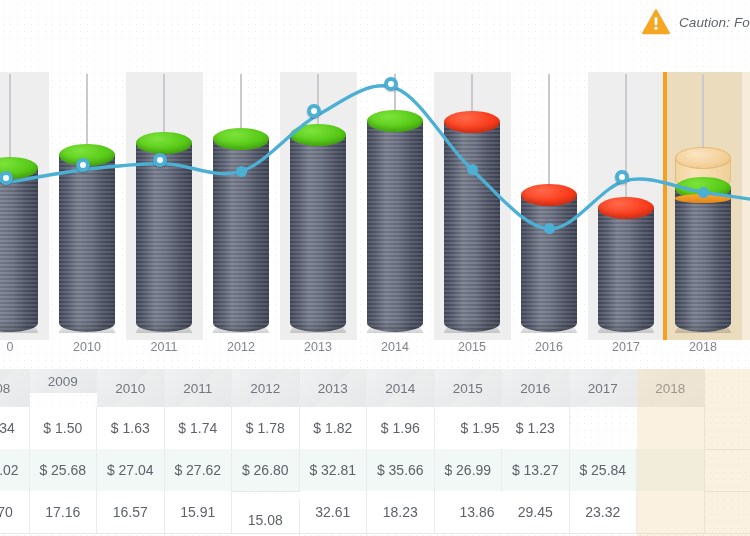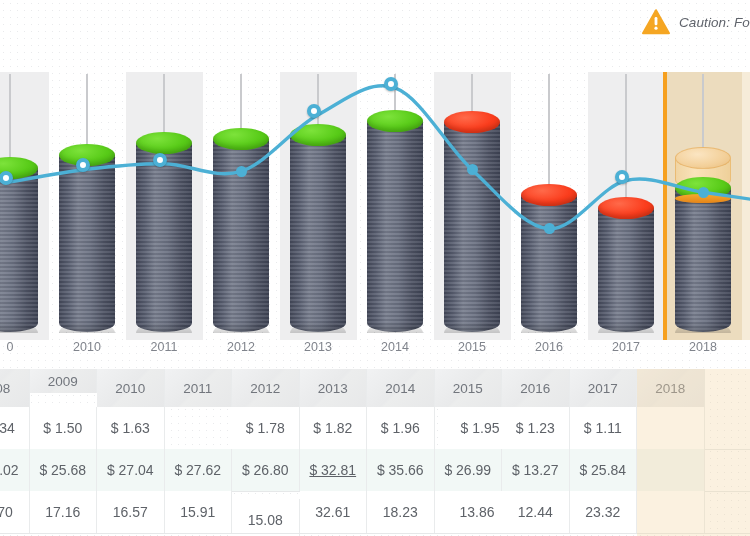--- a/index.html
+++ b/index.html
@@ -233,48 +233,48 @@
       <div class="tcell thead" style="left: 232px; width: 67.5px; top: 0px; height: 38px;">2012</div>
       <div class="tcell thead" style="left: 299.5px; width: 67.5px; top: 0px; height: 38px;">2013</div>
       <div class="tcell thead" style="left: 367px; width: 67.5px; top: 0px; height: 38px;">2014</div>
       <div class="tcell thead" style="left: 434.5px; width: 67.5px; top: 0px; height: 38px;">2015</div>
       <div class="tcell thead" style="left: 502px; width: 67.5px; top: 0px; height: 38px;">2016</div>
       <div class="tcell thead" style="left: 569.5px; width: 67.5px; top: 0px; height: 38px;">2017</div>
       <div class="tcell thead" style="left: 637px; width: 67.5px; top: 0px; height: 38px;">2018</div>
       <div class="tcell r1" style="left: -38px; width: 67.5px; top: 38px; height: 42px;">$ 1.34</div>
       <div class="tcell r1" style="left: 29.5px; width: 67.5px; top: 38px; height: 42px;">$ 1.50</div>
       <div class="tcell r1" style="left: 97px; width: 67.5px; top: 38px; height: 42px;">$ 1.63</div>
+      <div class="tcell r1" style="left: 164.5px; width: 67.5px; top: 38px; height: 42px;">$ 1.74</div>
       <div class="tcell r1" style="left: 232px; width: 67.5px; top: 38px; height: 42px;">$ 1.78</div>
       <div class="tcell r1" style="left: 299.5px; width: 67.5px; top: 38px; height: 42px;">$ 1.82</div>
       <div class="tcell r1" style="left: 367px; width: 67.5px; top: 38px; height: 42px;">$ 1.96</div>
       <div class="tcell r1" style="left: 439px; width: 83px; top: 38px; height: 42px;">$ 1.95</div>
       <div class="tcell r1" style="left: 502px; width: 67.5px; top: 38px; height: 42px;">$ 1.23</div>
-      <div class="tcell r1" style="left: 569.5px; width: 67.5px; top: 38px; height: 42px;">$ 1.11</div>
       <div class="tcell r1" style="left: 637px; width: 67.5px; top: 38px; height: 42px;"></div>
       <div class="trowline" style="top: 80px;"></div>
       <div class="tcell r2" style="left: -38px; width: 67.5px; top: 80px; height: 42px;">$ 25.02</div>
       <div class="tcell r2" style="left: 29.5px; width: 67.5px; top: 80px; height: 42px;">$ 25.68</div>
       <div class="tcell r2" style="left: 97px; width: 67.5px; top: 80px; height: 42px;">$ 27.04</div>
       <div class="tcell r2" style="left: 164.5px; width: 67.5px; top: 80px; height: 42px;">$ 27.62</div>
       <div class="tcell r2" style="left: 232px; width: 67.5px; top: 80px; height: 42px;">$ 26.80</div>
-      <div class="tcell r2" style="left: 299.5px; width: 67.5px; top: 80px; height: 42px; text-decoration: underline;">$ 32.81</div>
+      <div class="tcell r2" style="left: 299.5px; width: 67.5px; top: 80px; height: 42px;">$ 32.81</div>
       <div class="tcell r2" style="left: 367px; width: 67.5px; top: 80px; height: 42px;">$ 35.66</div>
       <div class="tcell r2" style="left: 434.5px; width: 67.5px; top: 80px; height: 42px;">$ 26.99</div>
       <div class="tcell r2" style="left: 502px; width: 67.5px; top: 80px; height: 42px;">$ 13.27</div>
       <div class="tcell r2" style="left: 569.5px; width: 67.5px; top: 80px; height: 42px; text-align: right;">$ 25.84</div>
       <div class="tcell r2" style="left: 637px; width: 67.5px; top: 80px; height: 42px;"></div>
       <div class="trowline" style="top: 122px;"></div>
       <div class="tcell r3" style="left: -38px; width: 67.5px; top: 122px; height: 42px;">17.70</div>
       <div class="tcell r3" style="left: 29.5px; width: 67.5px; top: 122px; height: 42px;">17.16</div>
       <div class="tcell r3" style="left: 97px; width: 67.5px; top: 122px; height: 42px;">16.57</div>
       <div class="tcell r3" style="left: 164.5px; width: 67.5px; top: 122px; height: 42px;">15.91</div>
       <div class="tcell r3" style="left: 232px; width: 67.5px; top: 130px; height: 42px;">15.08</div>
       <div class="tcell r3" style="left: 299.5px; width: 67.5px; top: 122px; height: 42px;">32.61</div>
       <div class="tcell r3" style="left: 367px; width: 67.5px; top: 122px; height: 42px;">18.23</div>
       <div class="tcell r3" style="left: 434.5px; width: 86px; top: 122px; height: 42px;">13.86</div>
-      <div class="tcell r3" style="left: 502px; width: 67.5px; top: 122px; height: 42px;">12.44</div>
+      <div class="tcell r3" style="left: 502px; width: 67.5px; top: 122px; height: 42px;">29.45</div>
       <div class="tcell r3" style="left: 569.5px; width: 67.5px; top: 122px; height: 42px;">23.32</div>
       <div class="tcell r3" style="left: 637px; width: 67.5px; top: 122px; height: 42px;"></div>
       <div class="trowline" style="top: 164px;"></div>
       <div class="fc-tint" style="left: 637px; width: 113px;"></div>
     </div>
 
 </div>
 
 </body></html>

